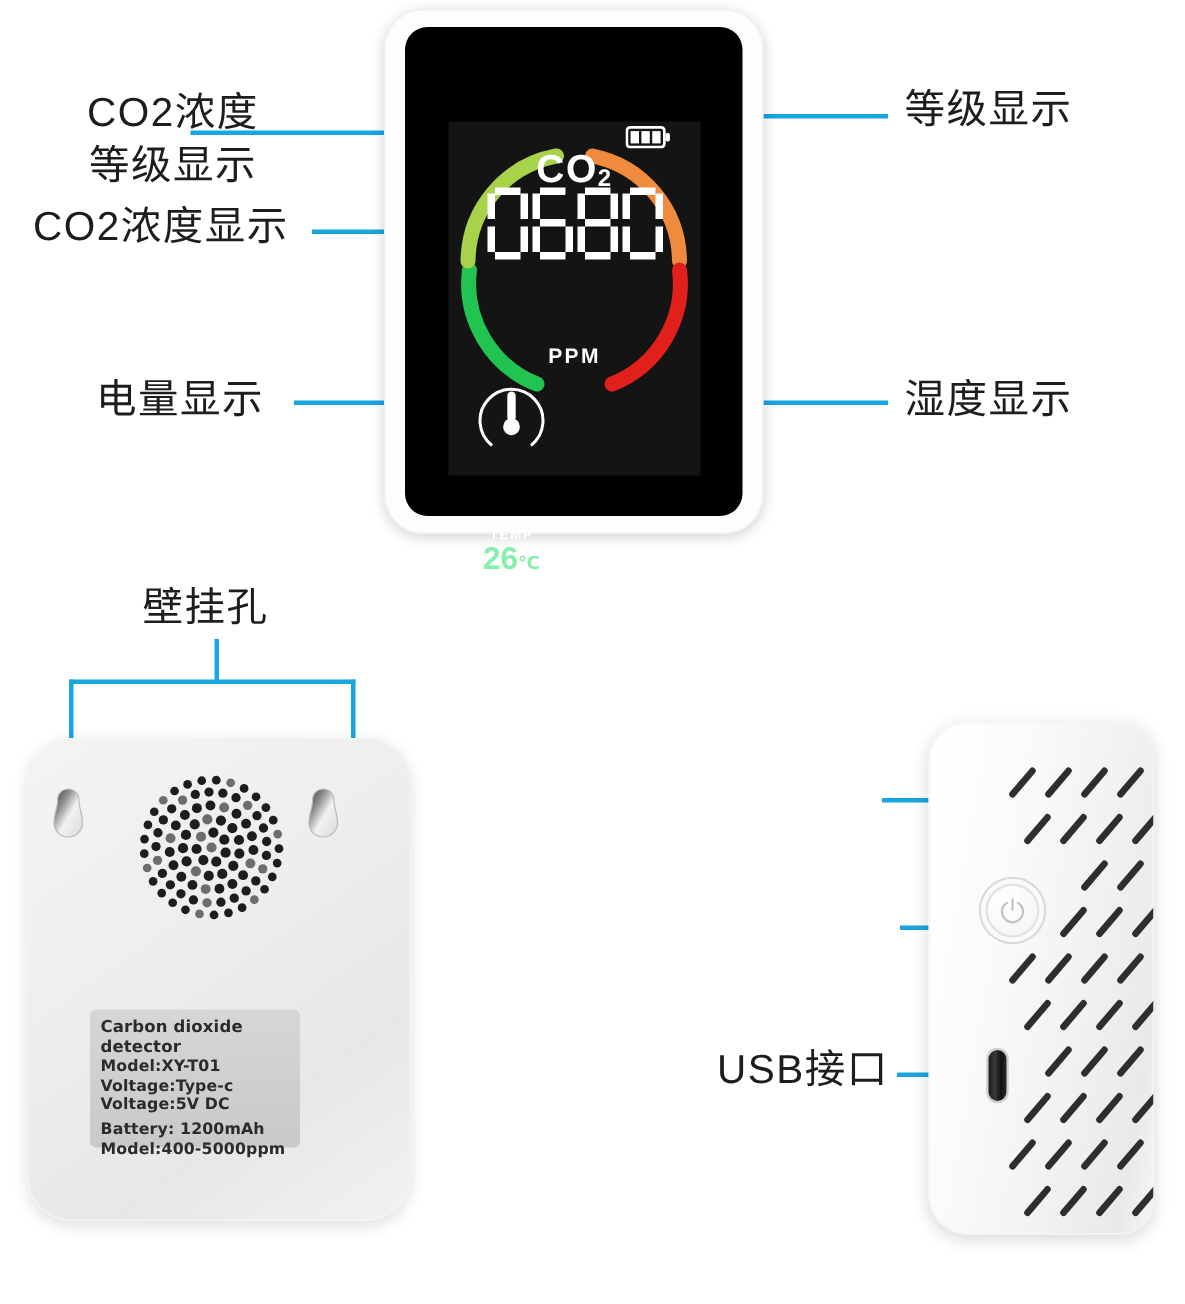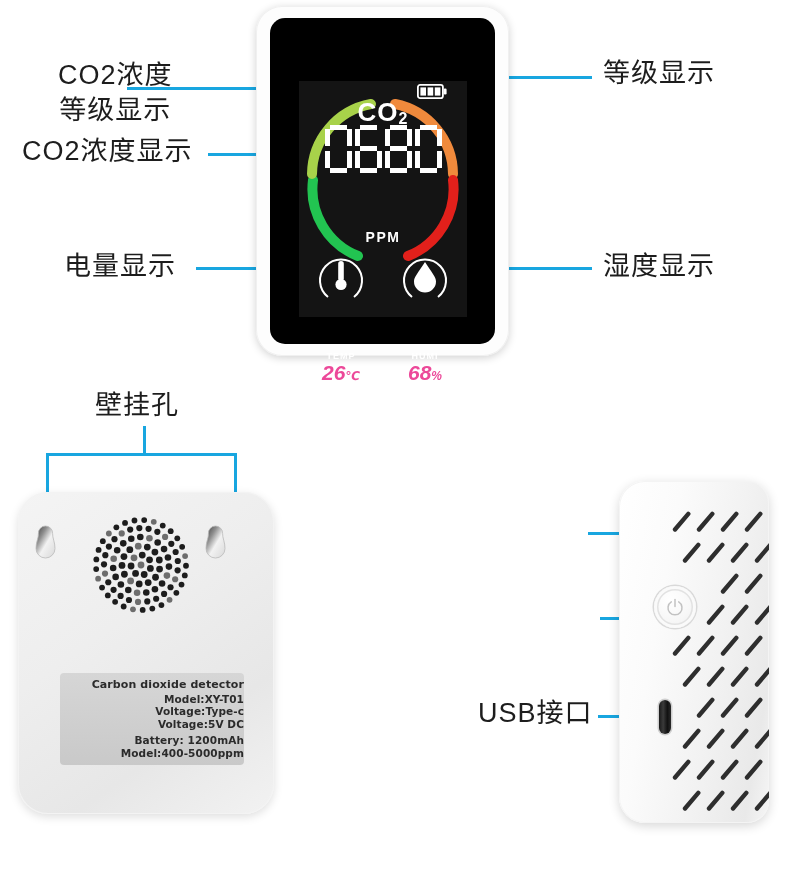--- a/index.html
+++ b/index.html
@@ -89,43 +89,42 @@
   .gauge-wrap{position:absolute;top:168px;width:84px;}
   #temp-wrap{left:0;}
   #humi-wrap{left:84px;}
   .gauge-ring{position:relative;width:52px;height:52px;margin:0 auto;}
   .gauge-cap{
     position:absolute;left:0;top:0;width:100%;
     text-align:center;
     margin-top:48px;
   }
   .g-name{color:#fff;font-size:9px;font-weight:700;letter-spacing:1px;}
-  .g-val{color:#ec4899;font-size:21px;font-weight:700;letter-spacing:0;font-style:italic;}
+  .g-val{color:#86efac;font-size:21px;font-weight:700;letter-spacing:0;}
   .g-val span{font-size:12px;}
 
   
   #back-device{
     left:18px;top:492px;width:256px;height:322px;
     border-radius:30px;
     background:linear-gradient(145deg,#f4f4f4 0%,#eeeeee 40%,#e7e7e7 72%,#f2f2f2 100%);
     box-shadow:0 3px 10px rgba(0,0,0,.13), inset 0 0 0 1px #f3f3f3;
   }
   .keyhole{
     position:absolute;width:25px;height:40px;
   }
   #kh-left{left:33px;top:524px;}
   #kh-right{left:203px;top:524px;}
   #grille{left:89px;top:513px;width:104px;height:104px;}
   #spec-label{
-    left:60px;top:673px;width:184px;height:92px;
+    left:60px;top:673px;width:140px;height:92px;
     background:linear-gradient(180deg,#d6d6d6 0%,#cfcfcf 55%,#c9c9c9 100%);
     border-radius:4px;
-    padding:6px 0 0 25px;
+    padding:6px 0 0 7px;
     box-sizing:border-box;
-    text-align:right;
   }
   #spec-label div{
     color:#2b2b2b;font-size:10.5px;line-height:12.6px;
     font-weight:700;letter-spacing:.1px;
     font-family:"DejaVu Sans",sans-serif;
   }
   #spec-label div.title{font-size:11px;margin-bottom:1px;}
   #spec-label div.gap{margin-top:4px;}
 
   
@@ -256,32 +255,20 @@
               <circle cx="26" cy="35.5" r="5.6" fill="#ffffff"></circle>
               <rect x="24.6" y="15" width="2.8" height="20" fill="#141414" opacity="0"></rect>
             </svg>
           </div>
           <div class="gauge-cap" style="top:54px;">
             <div class="g-name">TEMP</div>
             <div class="g-val"><span style="font-size:21px">26</span><span>℃</span></div>
           </div>
         </div>
 
-        <div class="gauge-wrap" id="humi-wrap">
-          <div class="gauge-ring">
-            <svg width="52" height="52" viewBox="0 0 52 52">
-              <path d="M 13 48 A 21 21 0 1 1 39 48" fill="none" stroke="#ffffff" stroke-width="2"></path>
-              <path d="M 26 13 C 33 24 37 28 37 32.5 A 11 11 0 0 1 15 32.5 C 15 28 19 24 26 13 Z" fill="#ffffff"></path>
-            </svg>
-          </div>
-          <div class="gauge-cap" style="top:54px;">
-            <div class="g-name">HUMI</div>
-            <div class="g-val"><span style="font-size:21px">68</span><span>%</span></div>
-          </div>
-        </div>
 
       </div>
     </div>
   </div>
 
   <div class="abs callout-label" style="left:95px;top:388px;">壁挂孔</div>
   <div class="abs c-line c-v" style="left:143px;top:426px;height:29px;"></div>
   <div class="abs c-line c-h" style="left:46px;top:453px;width:191px;"></div>
   <div class="abs c-line c-v" style="left:46px;top:453px;height:75px;"></div>
   <div class="abs c-line c-v" style="left:234px;top:453px;height:75px;"></div>

